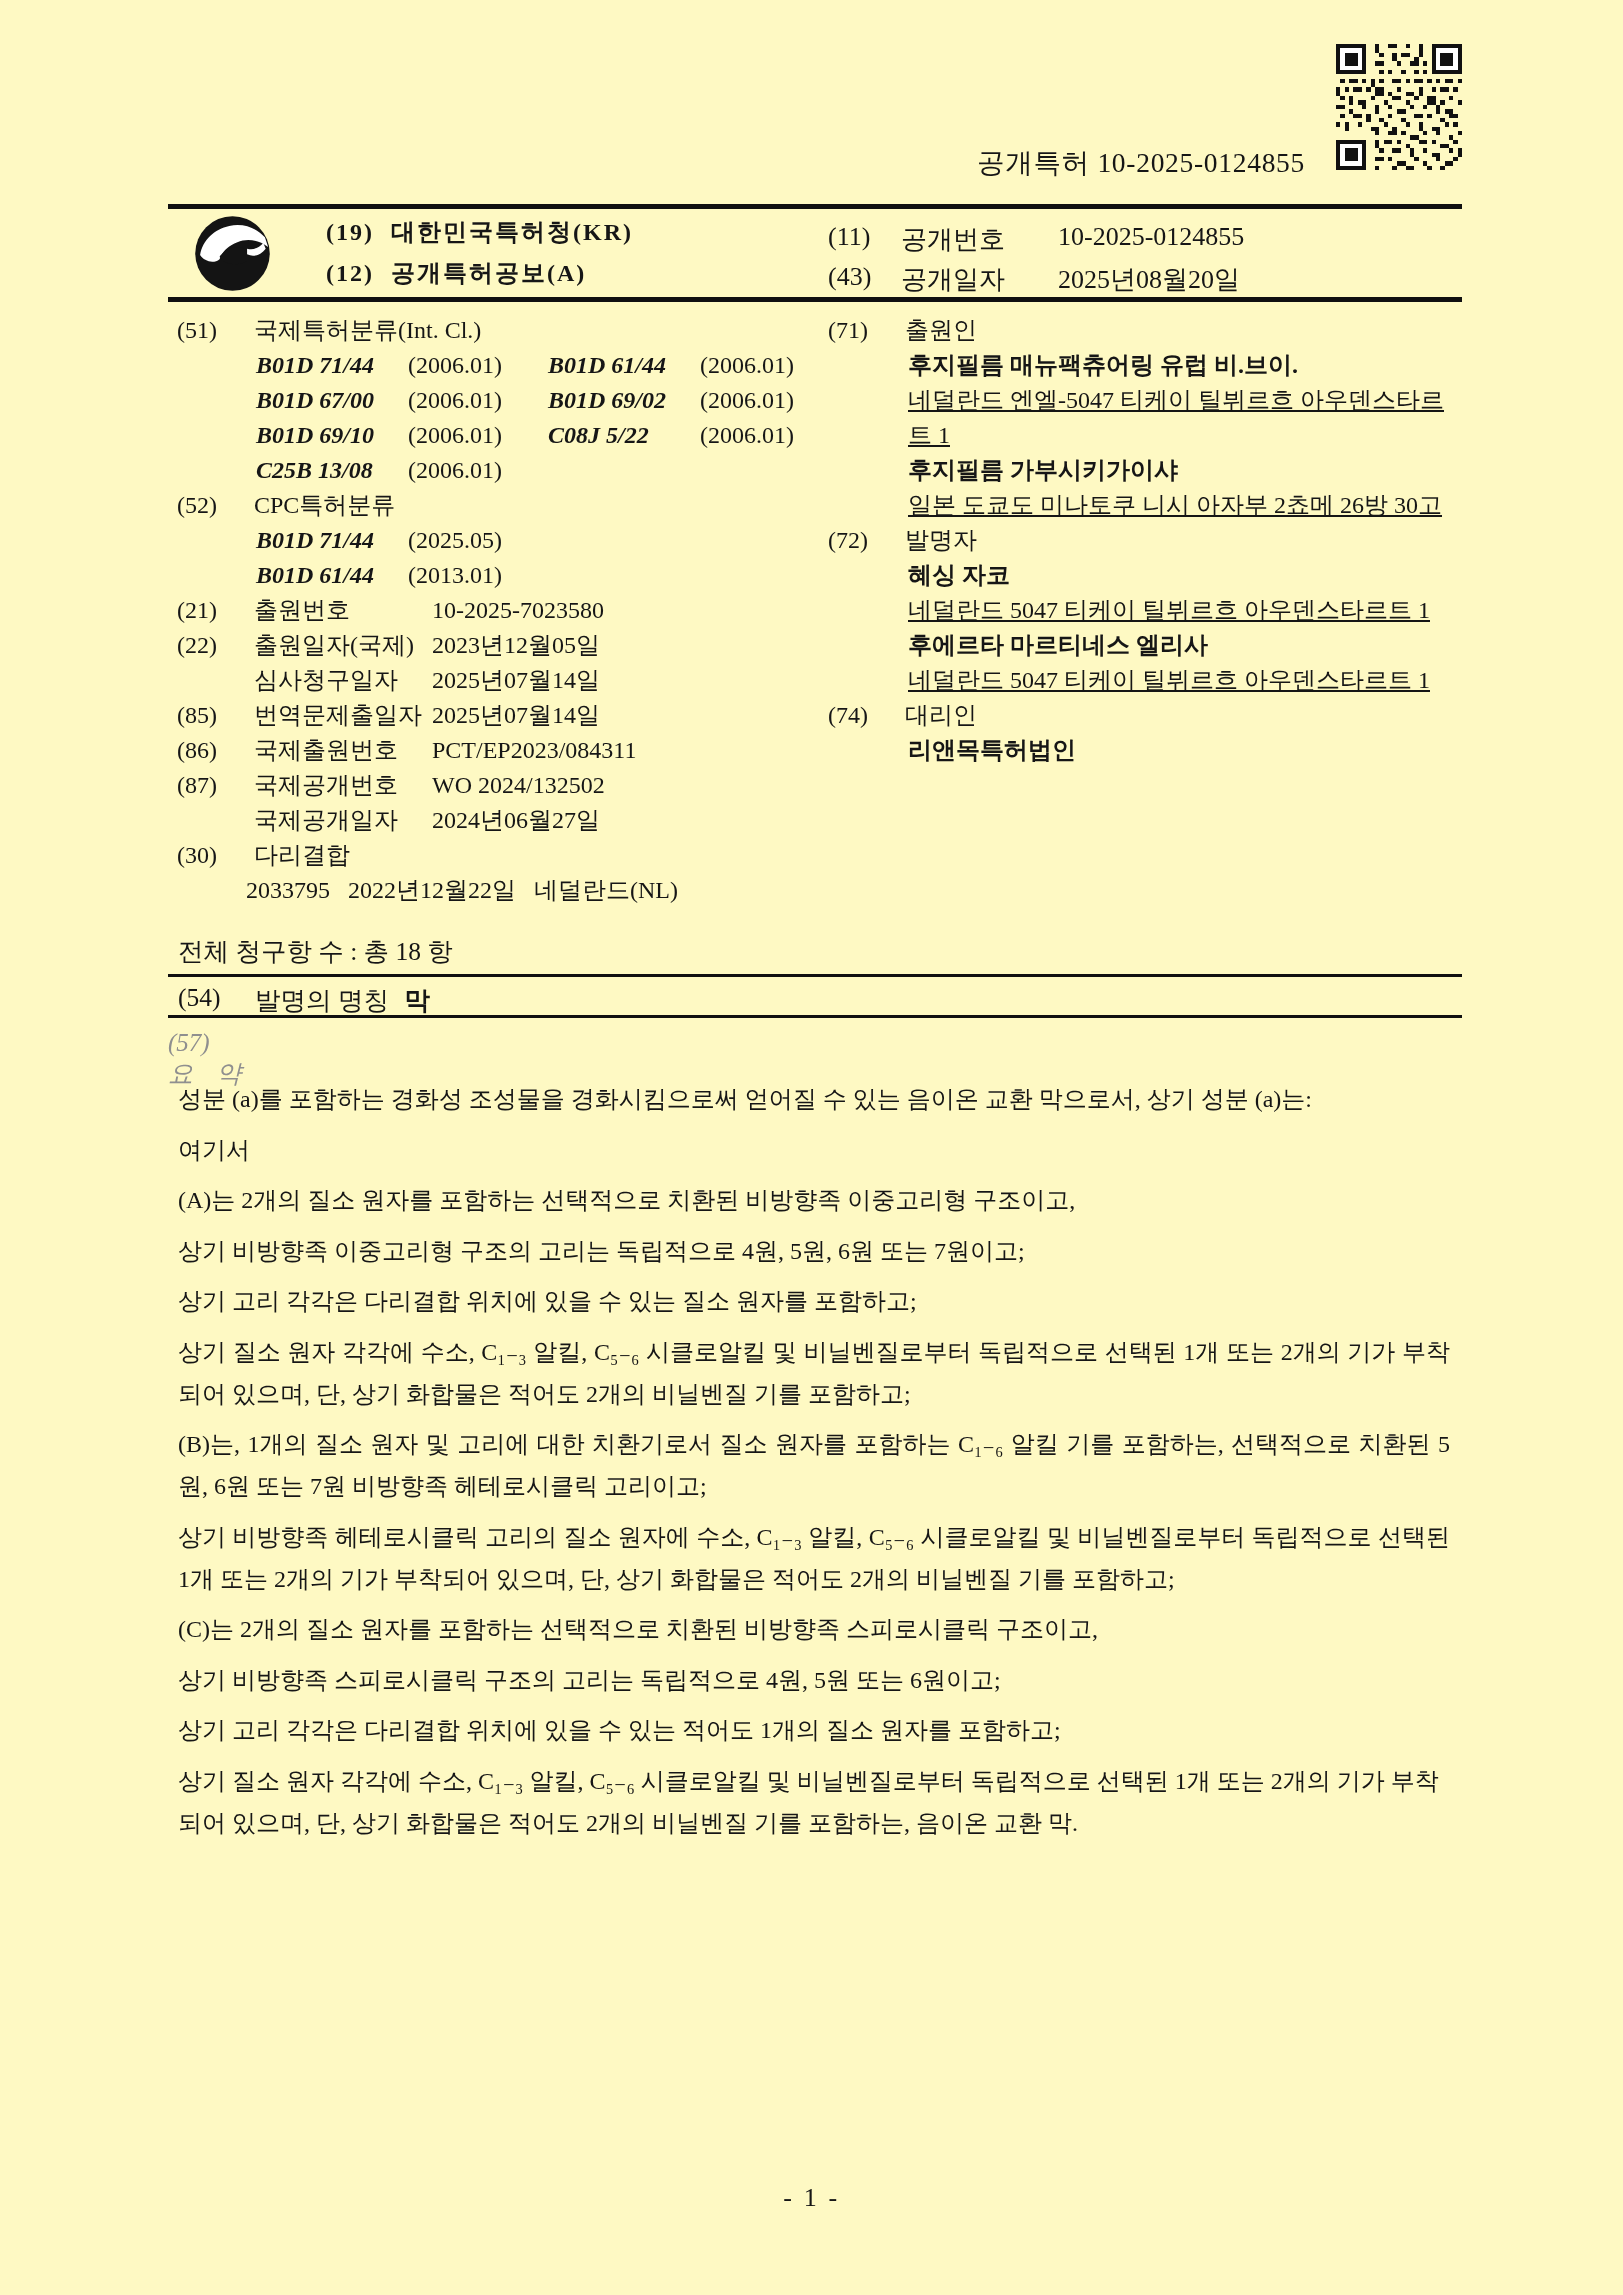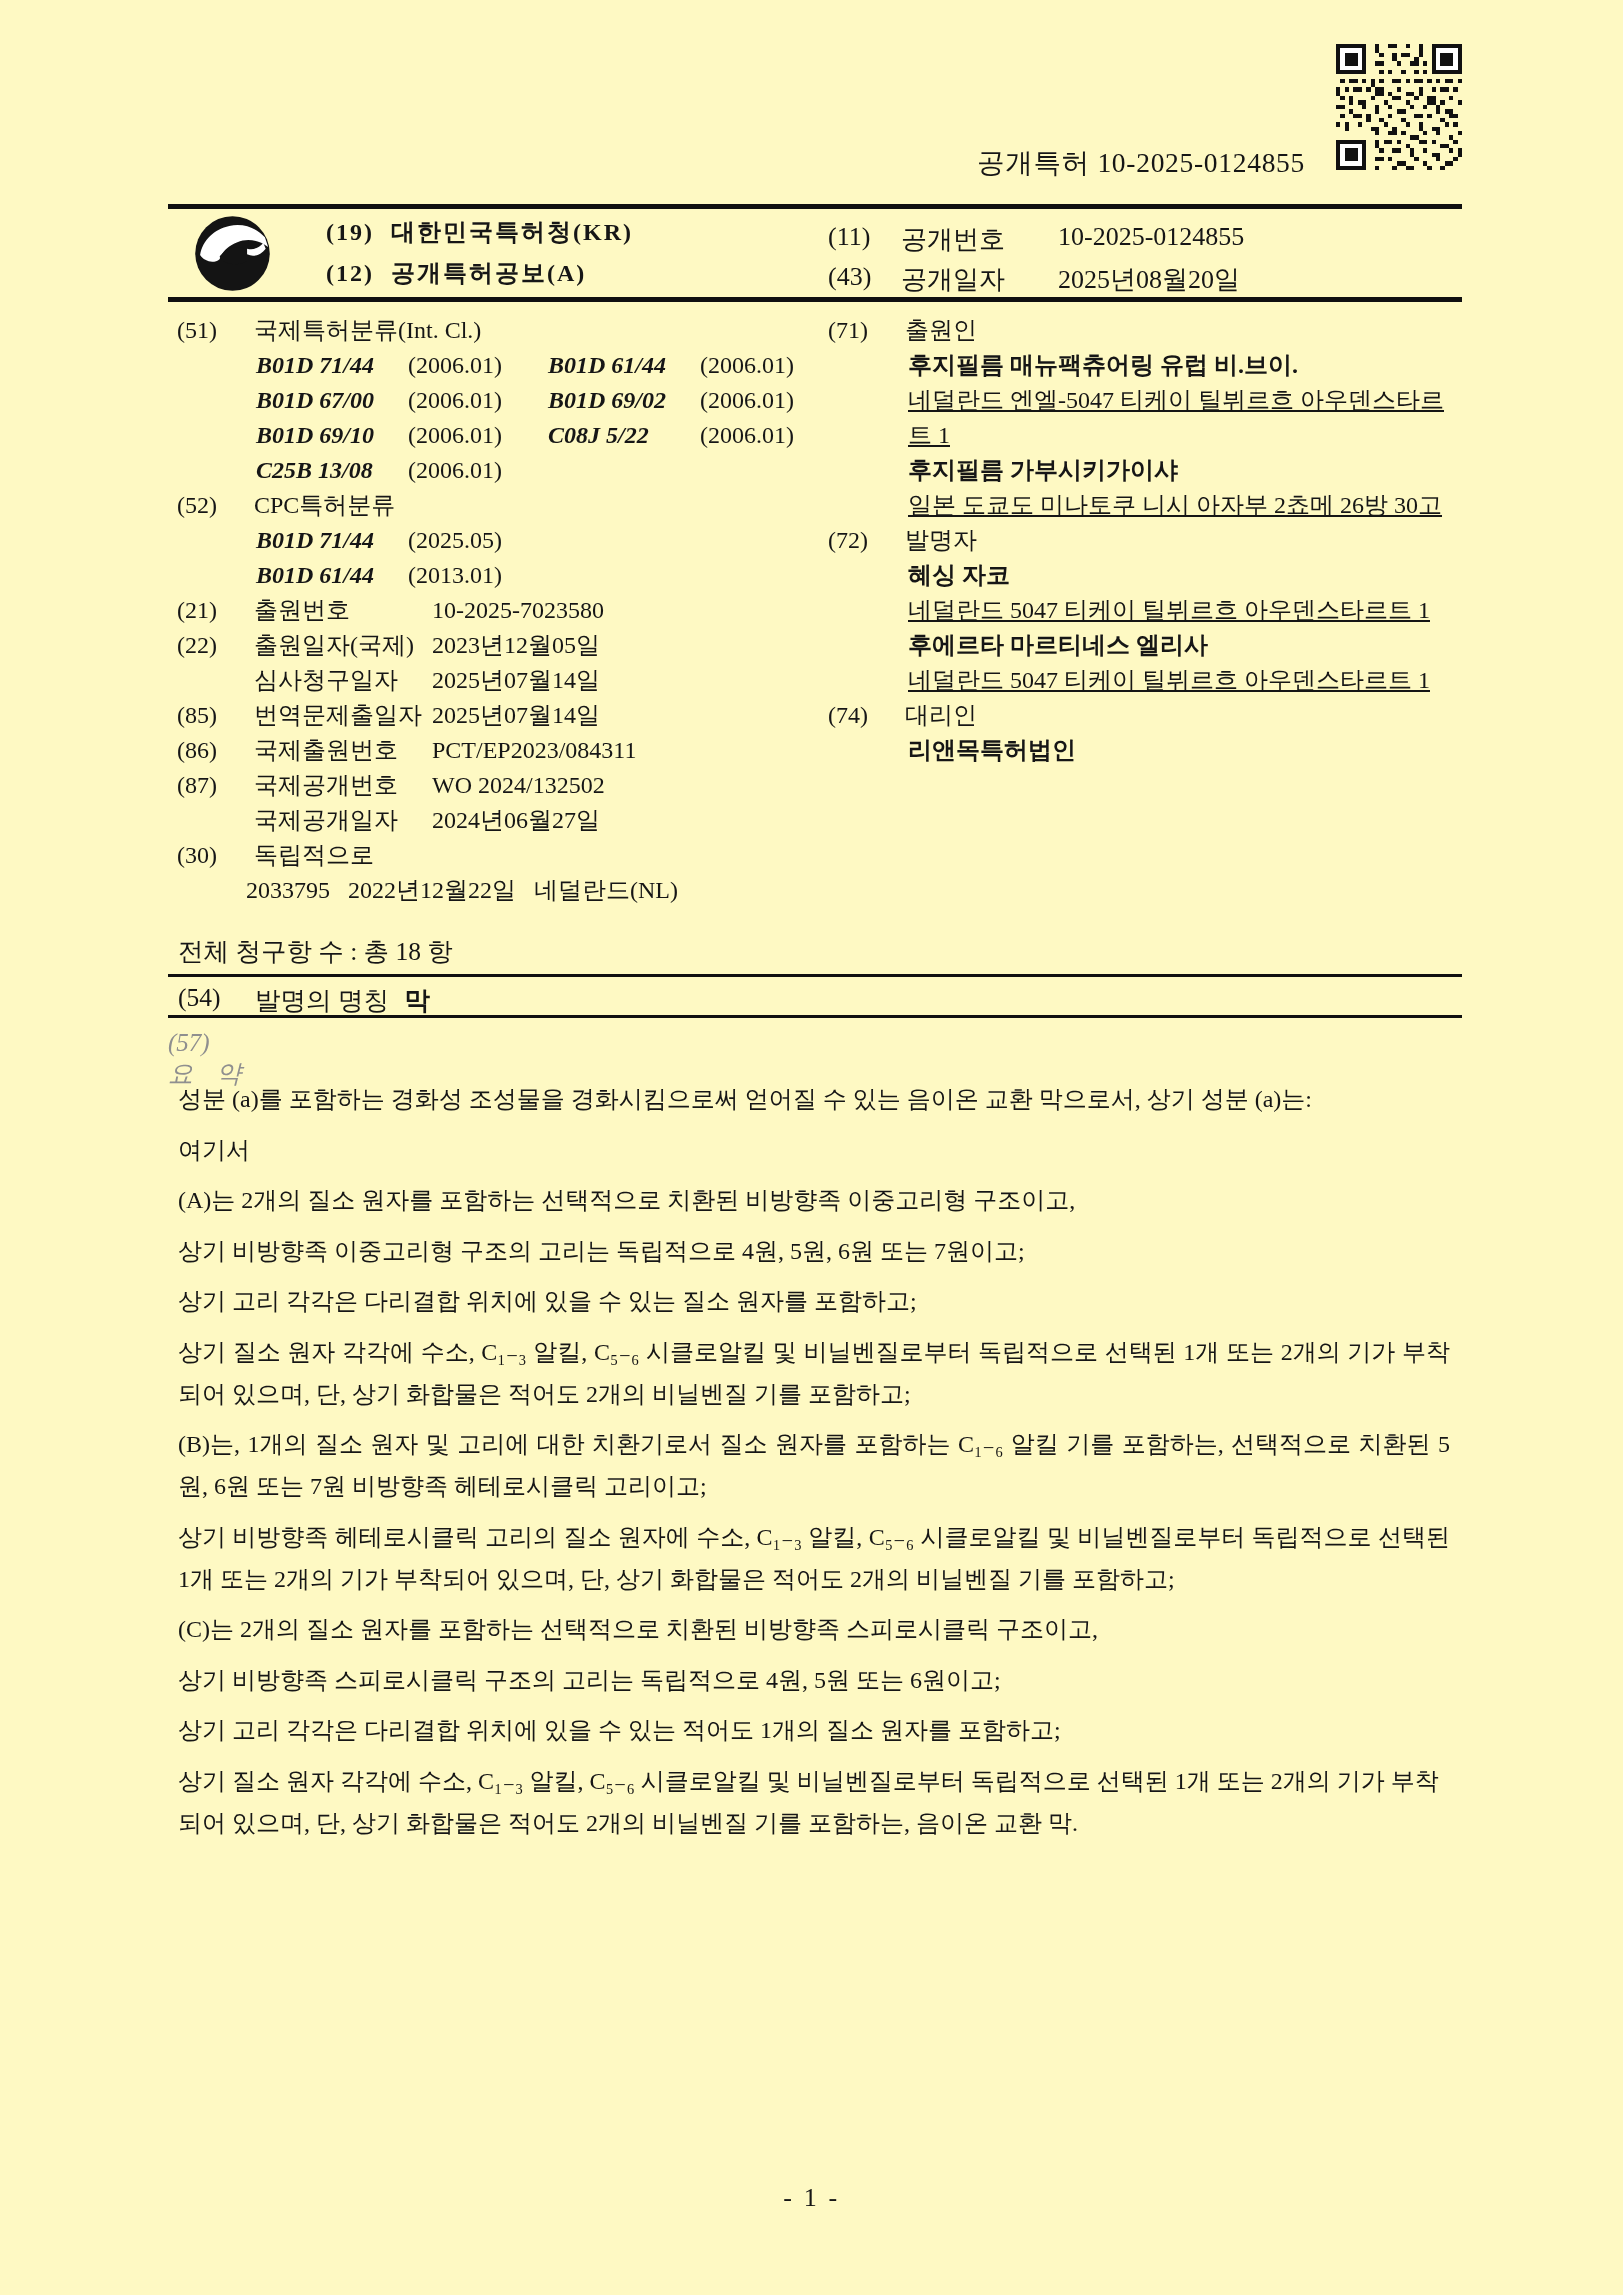--- a/index.html
+++ b/index.html
@@ -166,21 +166,21 @@
       <span class="lbl">국제공개번호</span>
       <span class="val">WO 2024/132502</span>
     </div>
     <div class="brow">
       <span class="num"></span>
       <span class="lbl">국제공개일자</span>
       <span class="val">2024년06월27일</span>
     </div>
     <div class="brow">
       <span class="num">(30)</span>
-      <span class="lbl">독립적으로</span>
+      <span class="lbl">다리결합</span>
       <span class="val"></span>
     </div>
     <div class="priority-line">2033795   2022년12월22일   네덜란드(NL)</div>
   </div>
 
   <div class="col col-right">
 
     <div class="brow">
       <span class="num">(71)</span>
       <span>출원인</span>

